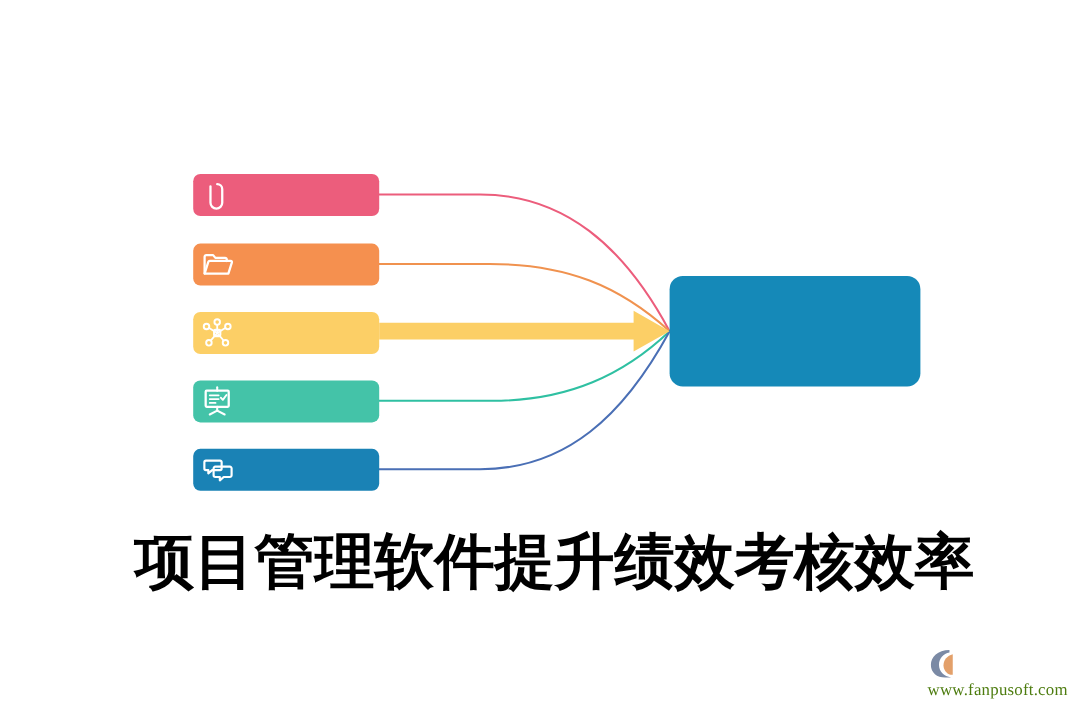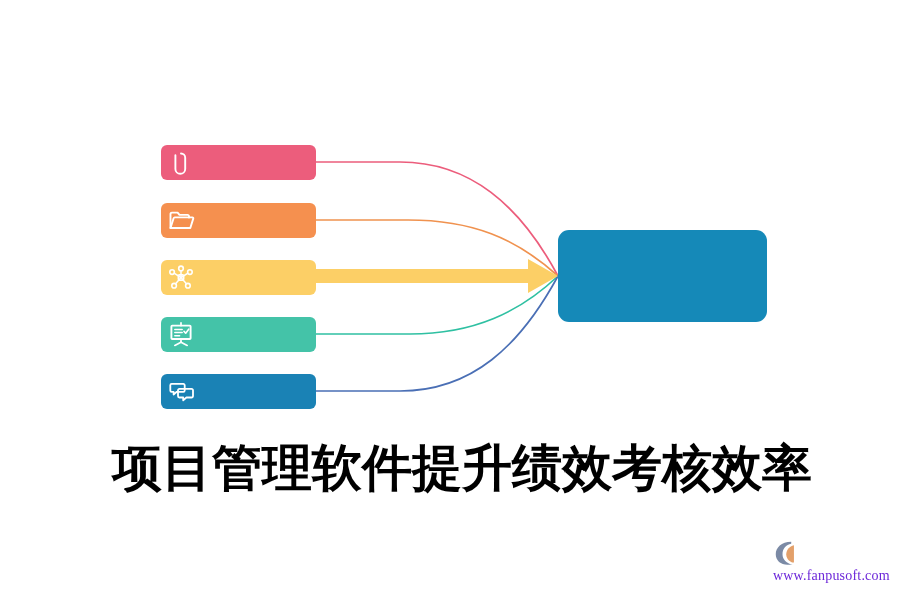--- a/index.html
+++ b/index.html
@@ -181,16 +181,16 @@
 
   <div class="headline" style="color: rgb(0, 0, 0);">项目管理软件提升绩效考核效率</div>
 
   <div class="logo">
     <div class="logo-row">
       <svg class="logo-mark" viewBox="0 0 32 32" xmlns="http://www.w3.org/2000/svg">
         <path d="M20.5 4 C10 4 4 10.4 4 17.2 C4 24 9.4 28.4 16.6 28.4 L22 28.4 C15.6 27 11.2 23 11.2 17.2 C11.2 11.6 15 7.2 20.5 6.2 Z" fill="#7b8aa5"></path>
         <path d="M23.4 7.6 C18.6 8.8 15.2 12.6 15.2 17.4 C15.2 21.4 17.6 24.6 21.4 26 L23.4 26 Z" fill="#e3a06a"></path>
       </svg>
     </div>
-    <div class="logo-url" style="color: #6d28d9;">www.fanpusoft.com</div>
+    <div class="logo-url" style="color: #4d7c0f;">www.fanpusoft.com</div>
   </div>
 
 </div>
 
 </body></html>

